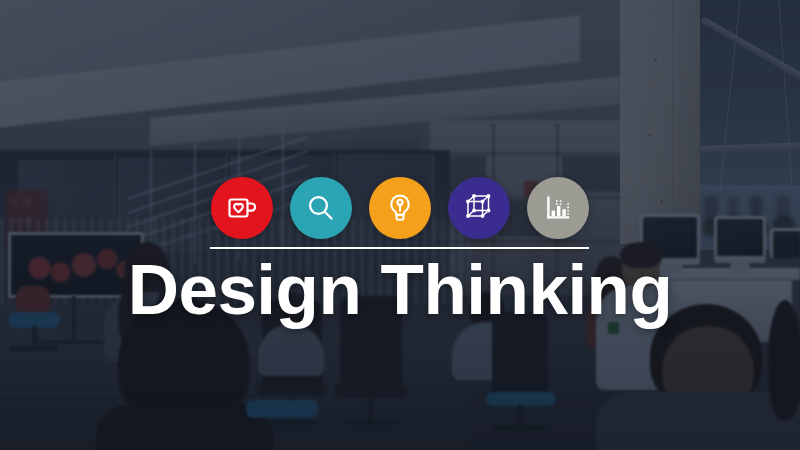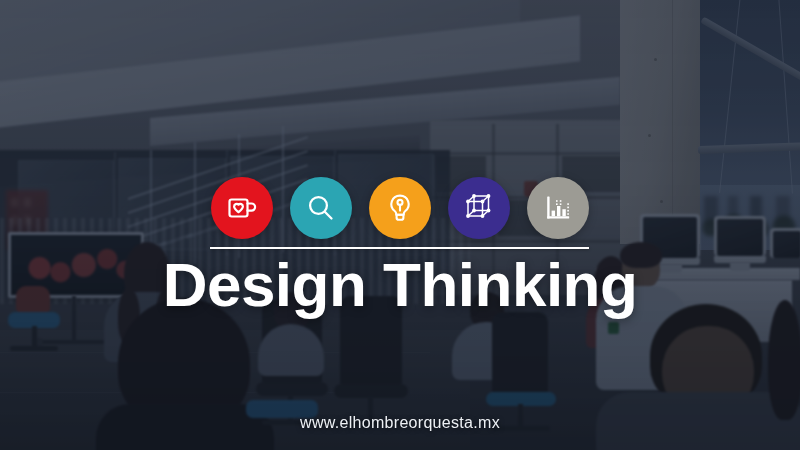--- a/index.html
+++ b/index.html
@@ -217,21 +217,21 @@
 
   #divider{
     position:absolute; top:247px; left:210px;
     width:379px; height:2px; background:#ffffff;
     box-shadow:0 1px 3px rgba(0,0,0,.3);
   }
 
   #title{
     position:absolute; top:252px; left:0; width:100%;
     text-align:center;
-    font-size:62px; font-weight:700; letter-spacing:-0.5px;
+    font-size:71px; font-weight:700; letter-spacing:-0.5px;
     color:#ffffff; line-height:1.08;
     text-shadow:0 2px 10px rgba(0,0,0,.38);
   }
 
   #footer{
     position:absolute; bottom:18px; left:0; width:100%;
     text-align:center;
     font-size:16px; font-weight:400; letter-spacing:.3px;
     color:#eef1f5;
     text-shadow:0 1px 5px rgba(0,0,0,.55);
@@ -461,16 +461,15 @@
           </g>
         </svg>
       </div>
 
     </div>
 
     <div id="divider"></div>
 
     <div id="title">Design Thinking</div>
 
-    <div id="footer">www.elhombreorquesta.mx</div>
 
   </div>
 </div>
 
 </body></html>

